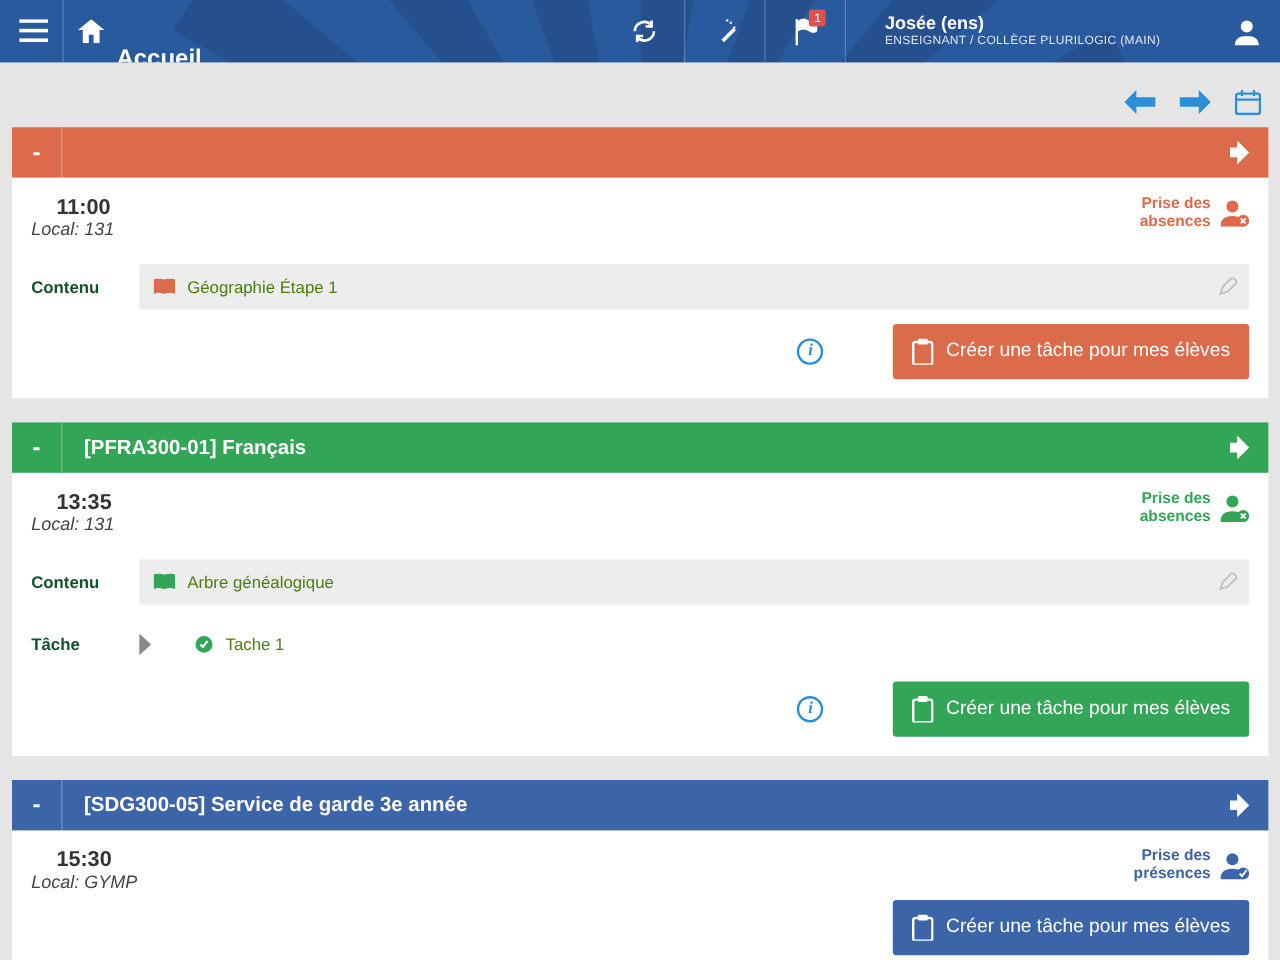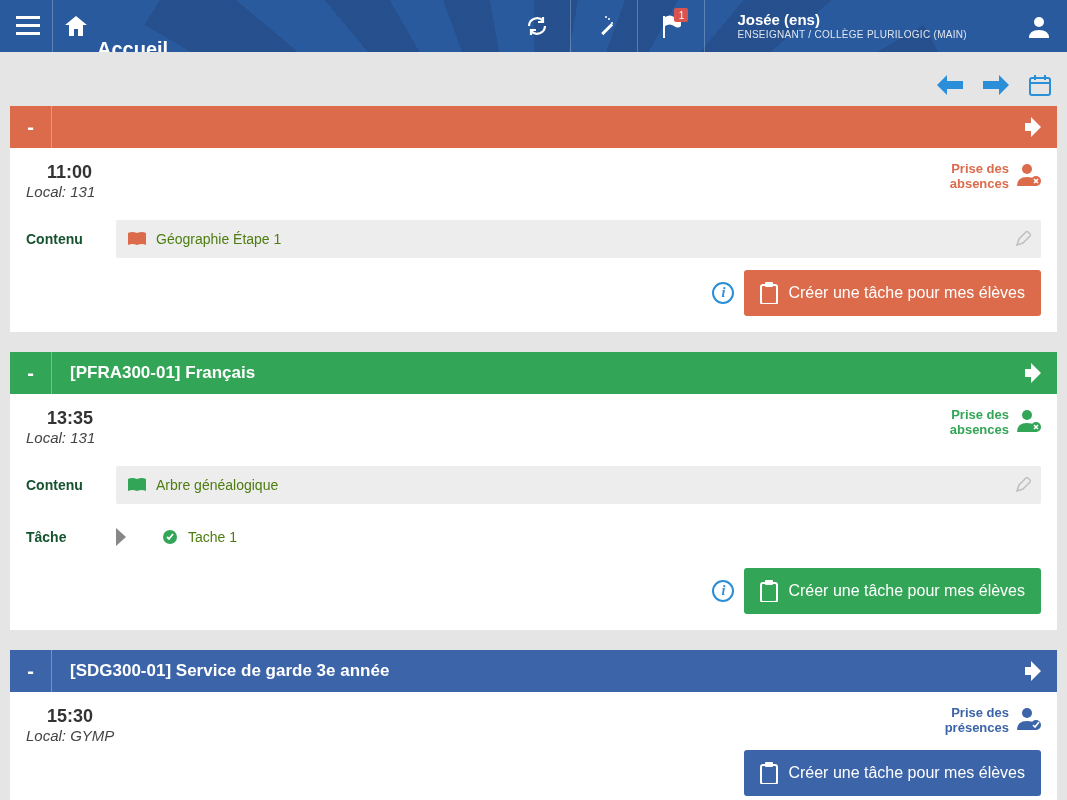--- a/index.html
+++ b/index.html
@@ -66,21 +66,21 @@
     width:42px; height:42px; display:flex; align-items:center; justify-content:center;
     border-right:1px solid rgba(255,255,255,0.3); font-size:20px; font-weight:600;
   }
   .card-title { margin-left:18px; font-size:17px; font-weight:600; }
   .card-arrow { margin-left:auto; margin-right:14px; }
 
   .card-body { padding:14px 16px 16px 16px; }
   .time-row { display:flex; align-items:flex-start; }
   .time-block .time { font-size:18px; font-weight:700;margin-left:21px; }
   .time-block .room { font-style:italic; font-size:15px; color:#444; }
-  .abs-block { margin-left:auto; display:flex; align-items:flex-start; gap:8px; }
+  .abs-block { margin-left:auto; display:flex; align-items:center; gap:8px; }
   .abs-label { font-size:13px; font-weight:600; text-align:right; line-height:1.15; }
   .abs-label.orange { color:#dc6b4b; }
   .abs-label.green  { color:#33a556; }
   .abs-label.blue   { color:#3c64a8; }
 
   .field-row { display:flex; align-items:center; margin-top:20px; gap:16px; }
   .field-label { width:74px; font-size:14px; color:#14532d;font-weight:bold; }
   .field-box {
     flex:1; background:#ededed; height:38px; border-radius:2px;
     display:flex; align-items:center; padding:0 12px; gap:10px; position:relative;
@@ -91,21 +91,21 @@
 
   .action-row { display:flex; align-items:center; justify-content:flex-end; gap:10px; margin-top:12px; }
   .info-circle {
     width:22px; height:22px; border:2px solid #2b8ed8; border-radius:50%;
     display:flex; align-items:center; justify-content:center;
     color:#2b8ed8; font-style:italic; font-weight:700; font-family:Georgia,serif; font-size:14px;
   }
   .create-btn {
     height:46px; color:#fff; border:none; border-radius:3px;
     display:flex; align-items:center; padding:0 16px; gap:10px;
-    font-size:16px; cursor:pointer;
+    font-size:16px; cursor:pointer;margin-left:48px;
   }
   .create-btn.orange { background:#dc6b4b; }
   .create-btn.green  { background:#33a556; }
   .create-btn.blue   { background:#3c64a8; }
 
   svg { display:block; }
 </style>
 </head>
 <body>
 
@@ -323,21 +323,21 @@
             </span>
           <span>Créer une tâche pour mes élèves</span>
         </button>
       </div>
     </div>
   </div>
 
   <div class="card">
     <div class="card-header blue">
       <div class="collapse-btn">-</div>
-      <div class="card-title">[SDG300-01] Service de garde 3e année</div>
+      <div class="card-title">[SDG300-05] Service de garde 3e année</div>
       <span class="card-arrow">
           <svg width="20" height="20" viewBox="0 0 20 20" fill="#fff">
             <path d="M6 0 L16 10 L6 20 L6 14 L0 14 L0 6 L6 6 Z" transform="translate(2,0)"></path>
           </svg>
         </span>
     </div>
     <div class="card-body">
       <div class="time-row">
         <div class="time-block">
           <div class="time">15:30</div>

